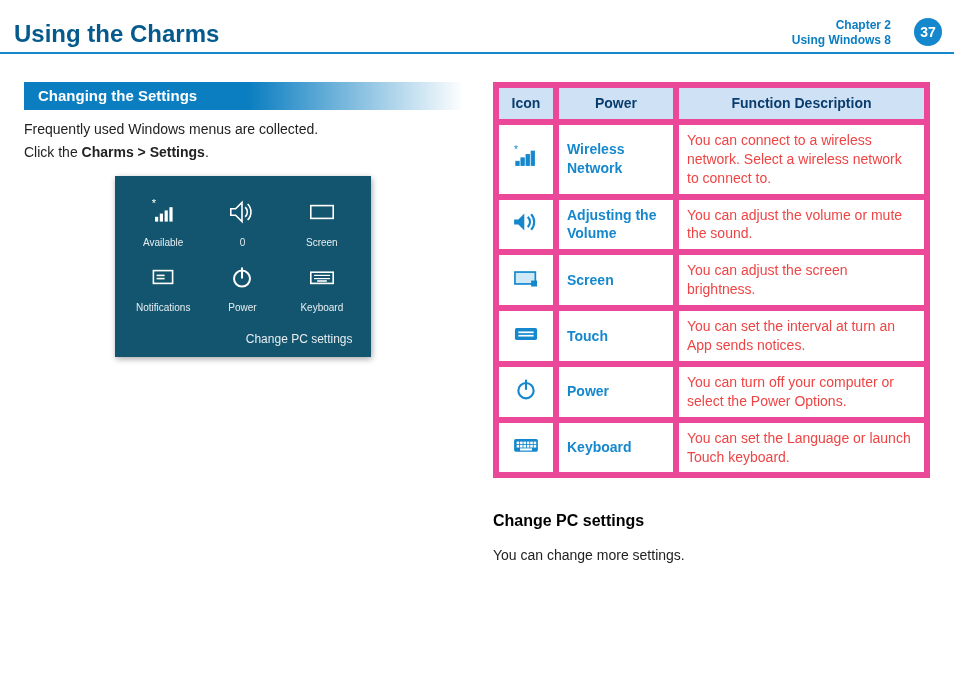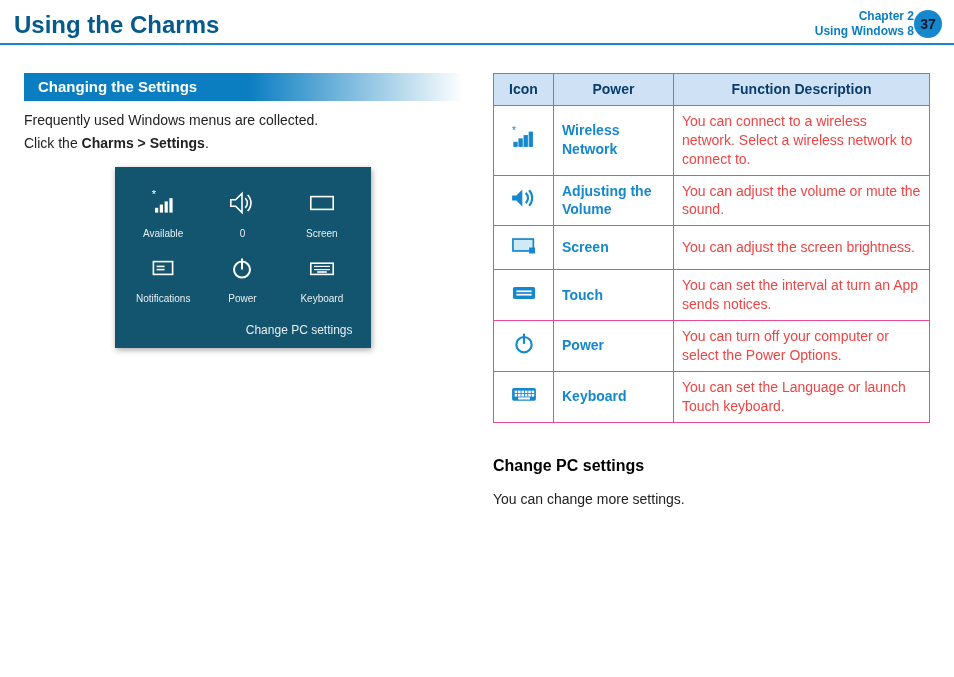--- a/index.html
+++ b/index.html
@@ -10,51 +10,50 @@
     background: #fff;
     color: #222;
     font-size: 14px;
     line-height: 1.35;
     position: relative;
     overflow: hidden;
   }
 
   
   .header {
-    height: 45px;
+    height: 54px;
     border-bottom: 2px solid #1588cd;
     display: flex;
     justify-content: space-between;
     align-items: flex-end;
     padding: 0 12px 2px 14px;
   }
   .header-title {
     font-size: 24px;
     font-weight: 700;
     color: #055a8d;
   }
   .header-right {
     display: flex;
-    align-items: center;
-    gap: 0;
+    gap: 23px;
     padding-bottom: 2px;
   }
   .header-meta {
     text-align: right;
     font-size: 12px;
     font-weight: 700;
     color: #0b7ec1;
     line-height: 1.25;
   }
   .page-badge {
     width: 28px;
     height: 28px;
     border-radius: 50%;
     background: #1588cd;
-    color: #0f172a;
+    color: #ffffff;
     font-weight: 700;
     font-size: 14px;
     display: flex;
     align-items: center;
     justify-content: center;
   }
 
   
   .columns {
     display: flex;
@@ -119,21 +118,21 @@
     padding-right: 4px;
   }
 
   
   table.func {
     border-collapse: collapse;
     width: 100%;
     font-size: 14px;
   }
   table.func th, table.func td {
-    border: 1px solid #ec4899;
+    border: 6px solid #ec4899;
     padding: 6px 8px;
     vertical-align: middle;
   }
   table.func th {
     background: #cfe2f5;
     color: #0a3d6e;
     font-weight: 700;
     text-align: center;
   }
   td.icon-cell { width: 60px; text-align: center; }

